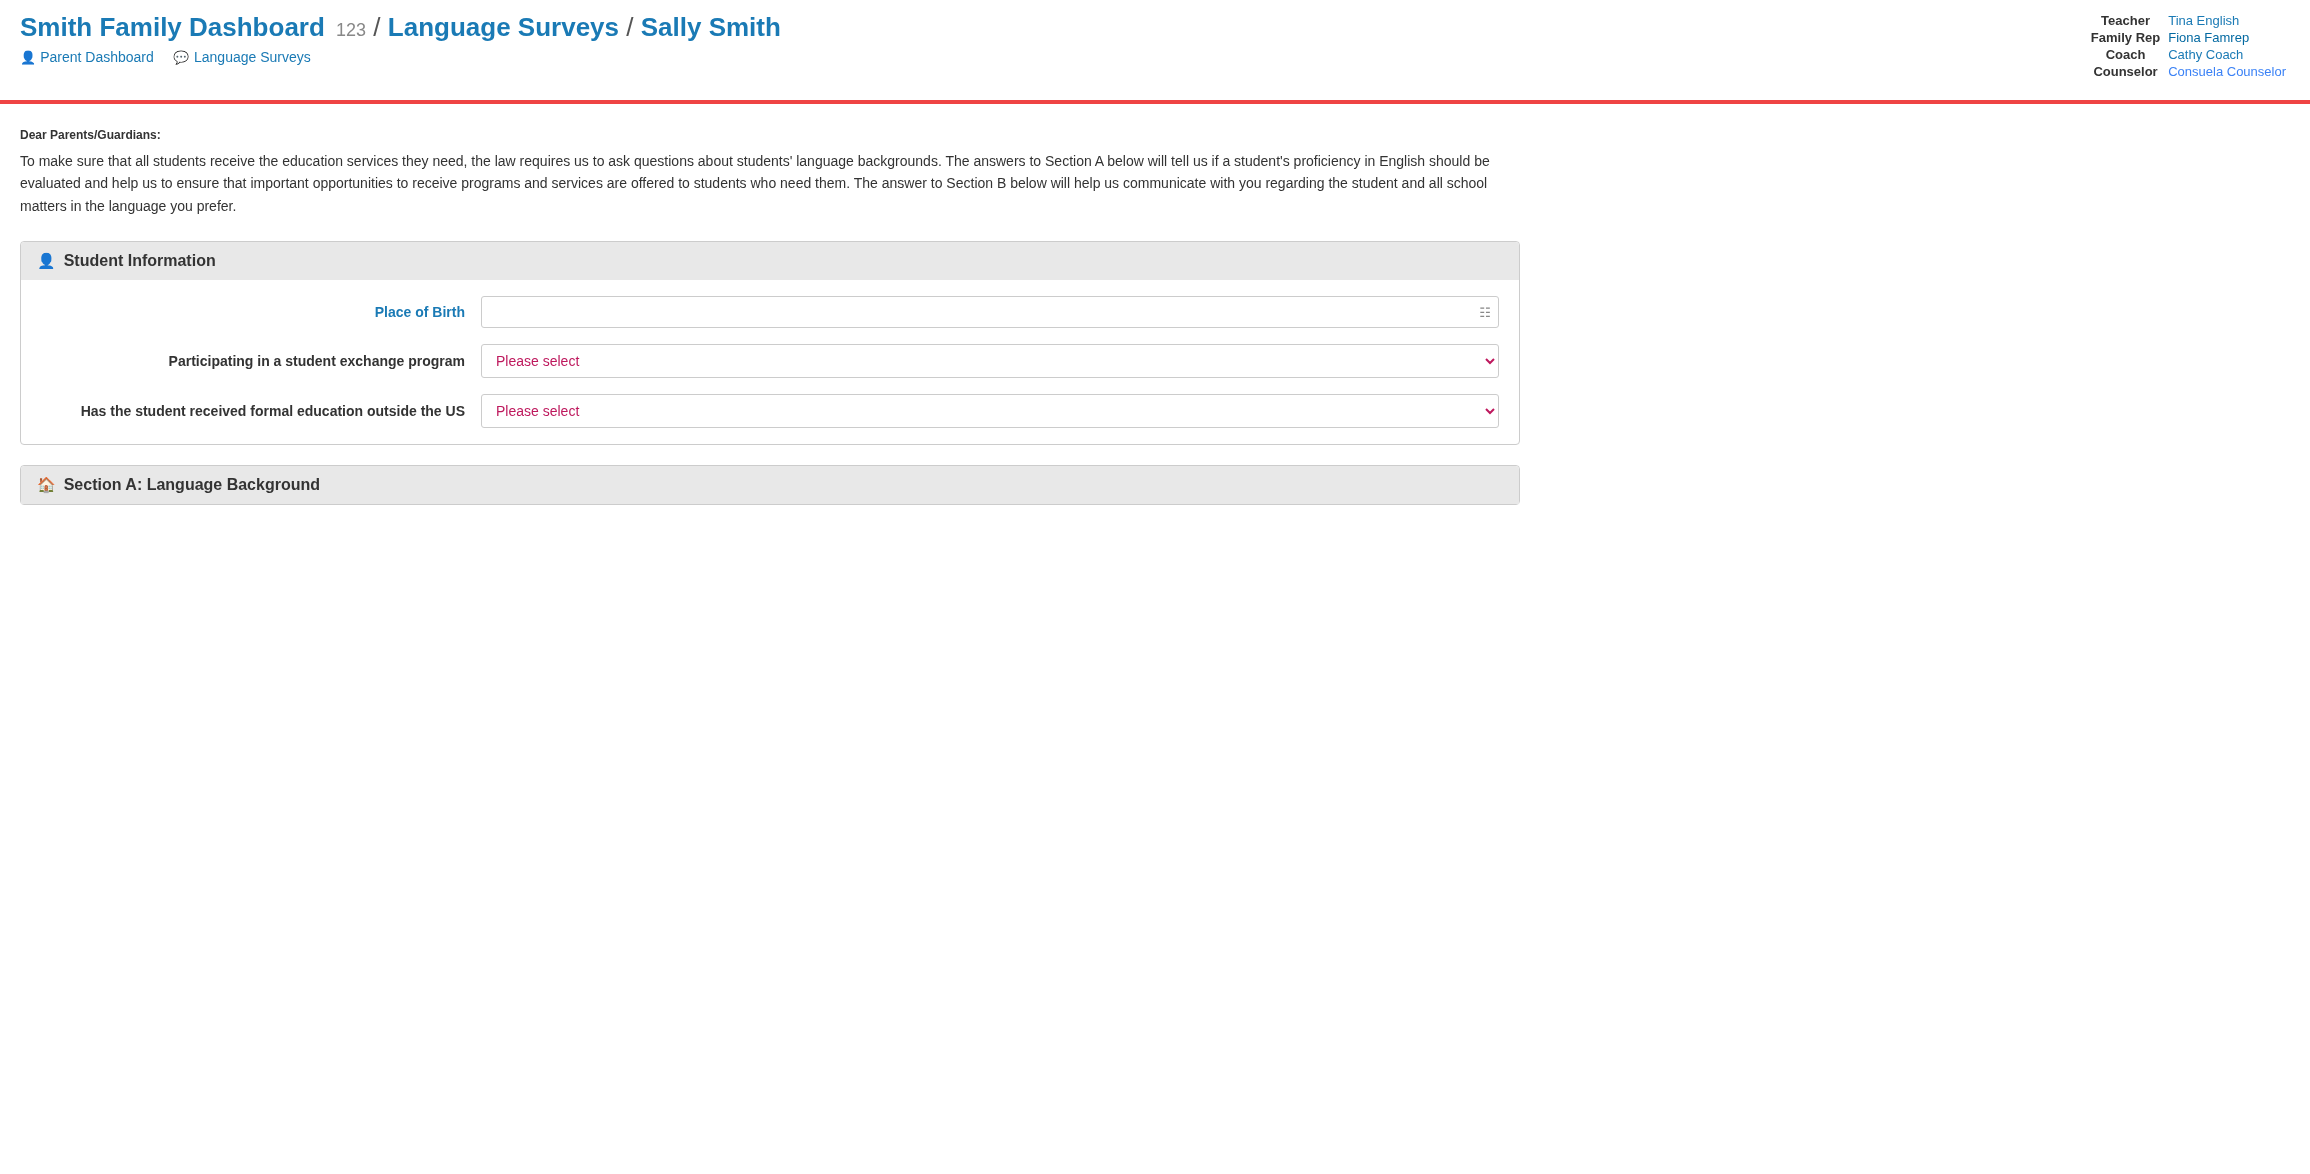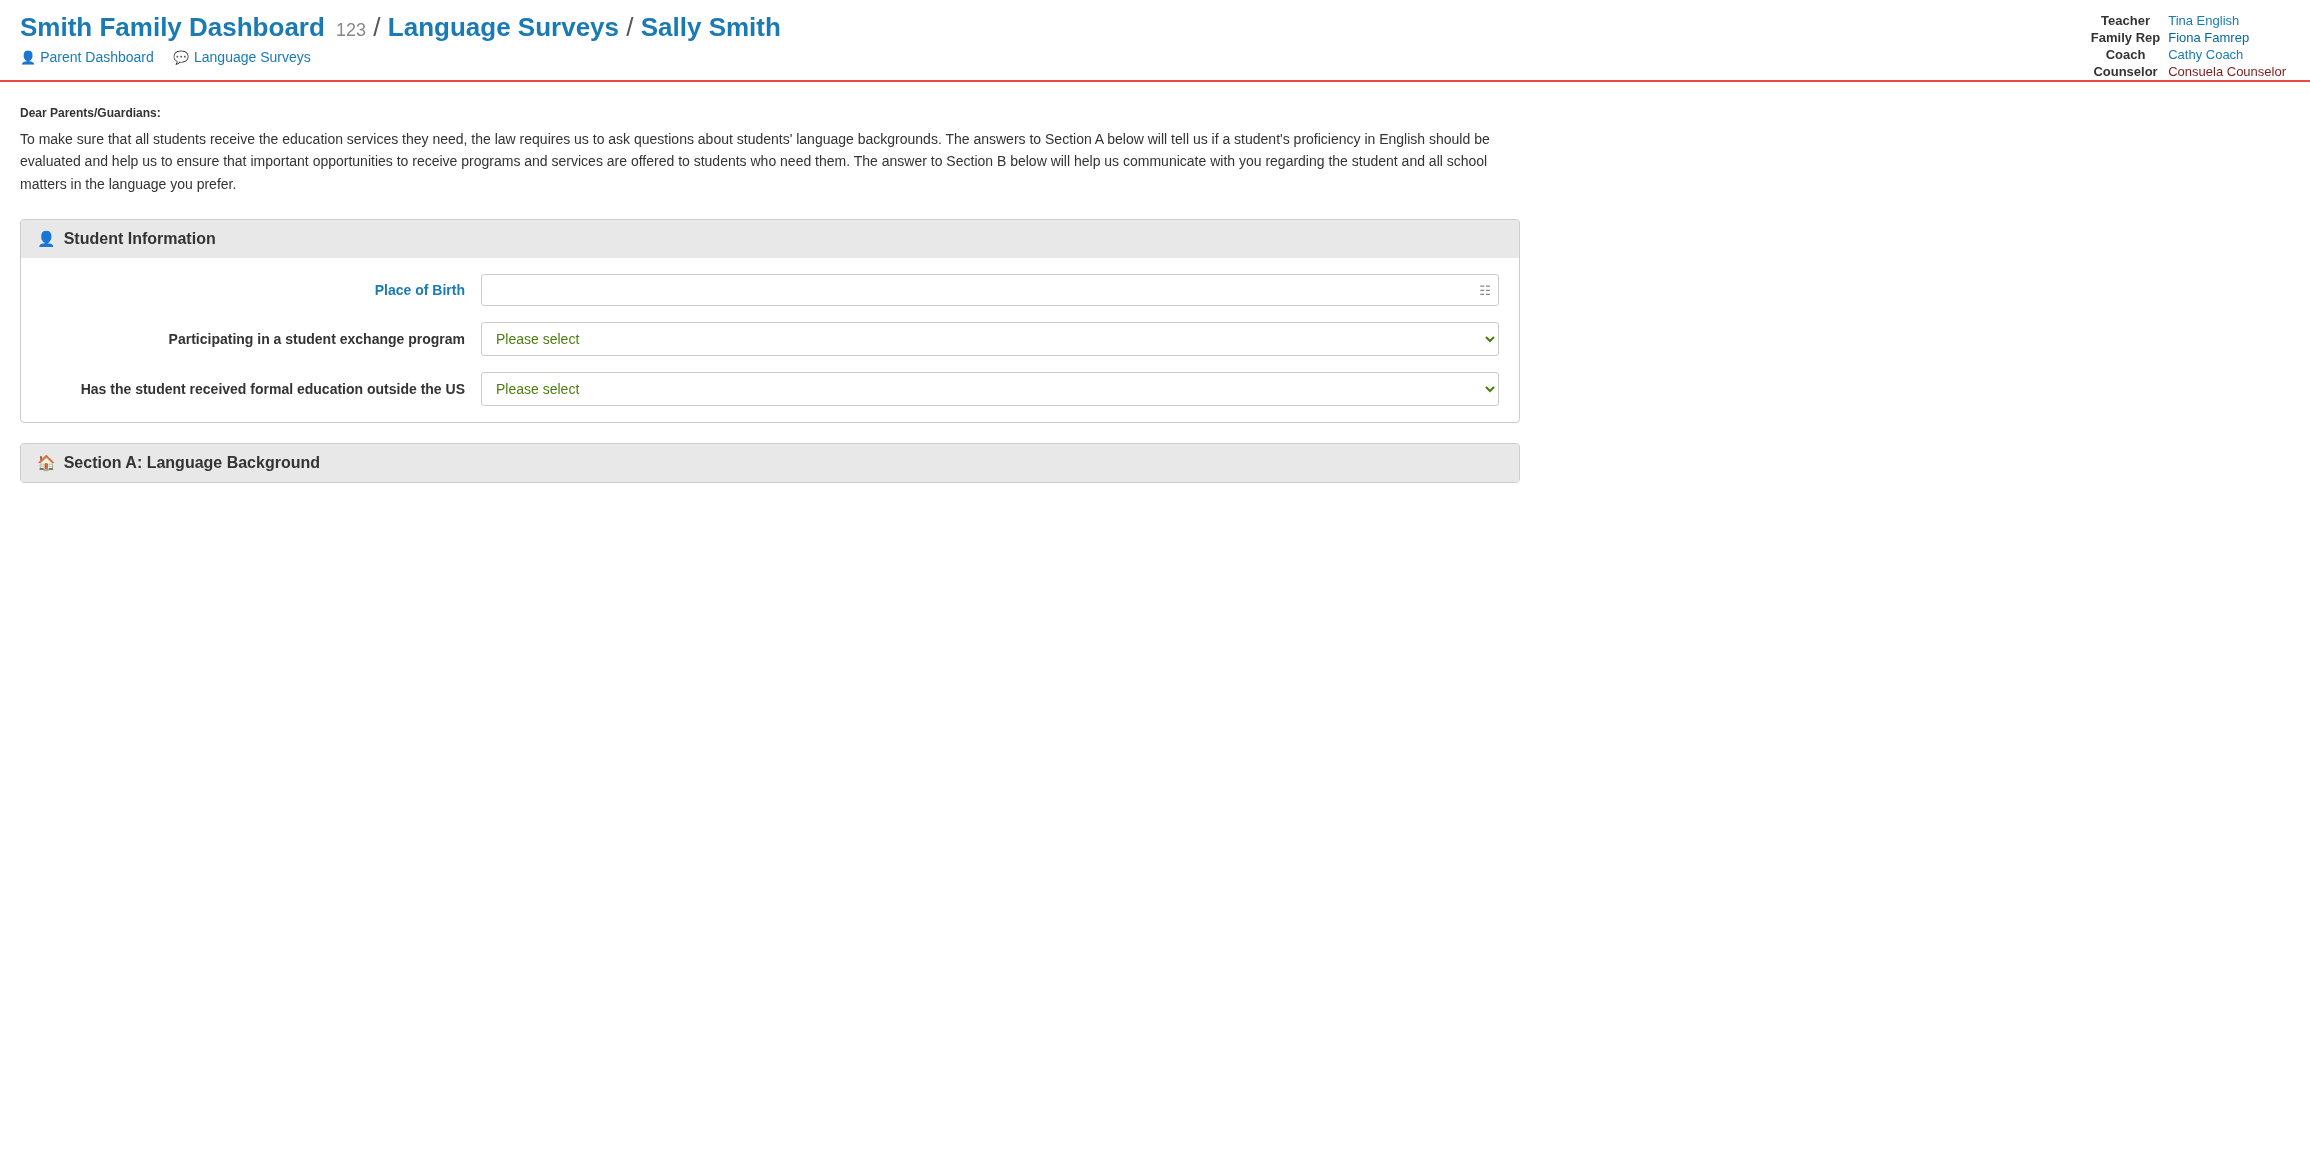--- a/index.html
+++ b/index.html
@@ -10,22 +10,22 @@
     body {
       font-family: -apple-system, BlinkMacSystemFont, "Segoe UI", Helvetica, Arial, sans-serif;
       font-size: 14px;
       color: #333;
       background: #fff;
     }
     .header {
       display: flex;
       justify-content: space-between;
       align-items: flex-start;
-      padding: 12px 20px 0 20px;
-      border-bottom: 2px solid #ef4444;
+      padding: 12px 20px 20px 20px;
+      border-bottom: 4px solid #ef4444;
     }
     .header-left {
       flex: 1;
     }
     .breadcrumb-title {
       font-size: 26px;
       font-weight: 700;
       color: #1a7ab5;
       line-height: 1.2;
     }
@@ -164,21 +164,21 @@
       color: #888;
       font-size: 13px;
       pointer-events: none;
     }
     .form-select {
       width: 100%;
       padding: 7px 10px;
       border: 1px solid #ccc;
       border-radius: 3px;
       font-size: 14px;
-      color: #4d7c0f;
+      color: #be185d;
       background: #fff;
       outline: none;
       appearance: auto;
       cursor: pointer;
     }
     .field-hint {
       font-size: 12px;
       color: #888;
       margin-top: 4px;
       padding-left: 0;
@@ -218,21 +218,21 @@
       <tr>
         <td class="role-label">Family Rep</td>
         <td class="role-name"><a href="#" style="color:#0369a1;text-decoration:none;">Fiona Famrep</a></td>
       </tr>
       <tr>
         <td class="role-label">Coach</td>
         <td class="role-name"><a href="#" style="color:#1a7ab5;text-decoration:none;">Cathy Coach</a></td>
       </tr>
       <tr>
         <td class="role-label">Counselor</td>
-        <td class="role-name"><a href="#" style="color:#7f1d1d;text-decoration:none;">Consuela Counselor</a></td>
+        <td class="role-name"><a href="#" style="color:#3b82f6;text-decoration:none;">Consuela Counselor</a></td>
       </tr>
     </tbody>
       </table>
   </div>
 </div>
 
 <div class="main-content">
 
   <div class="intro-section">
     <p class="intro-greeting">Dear Parents/Guardians:</p>

